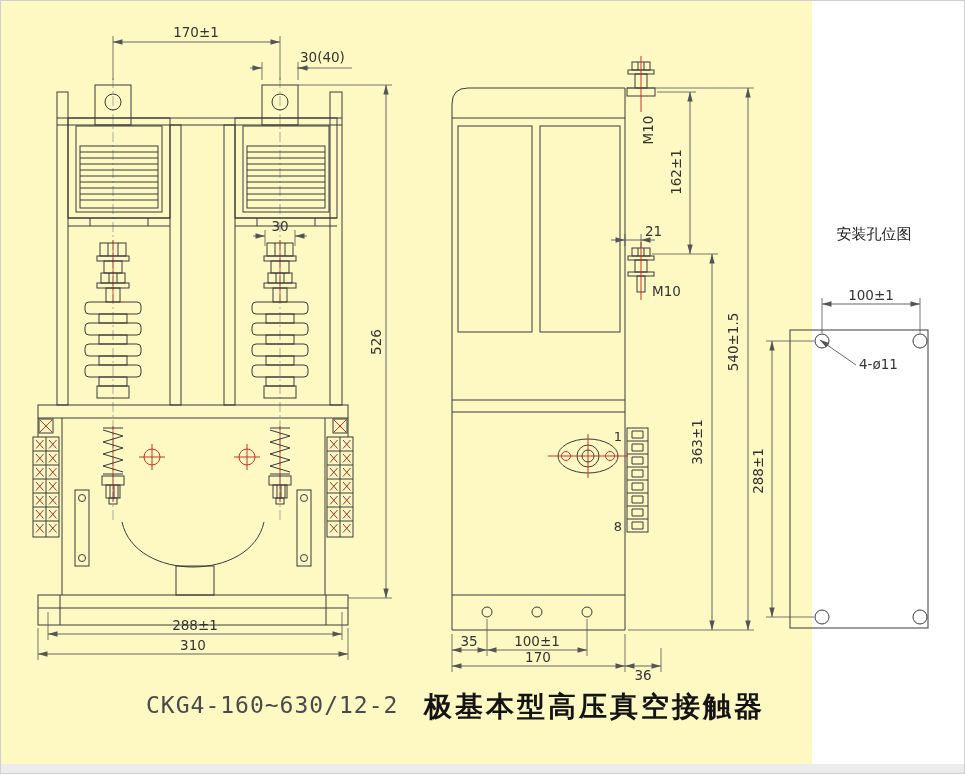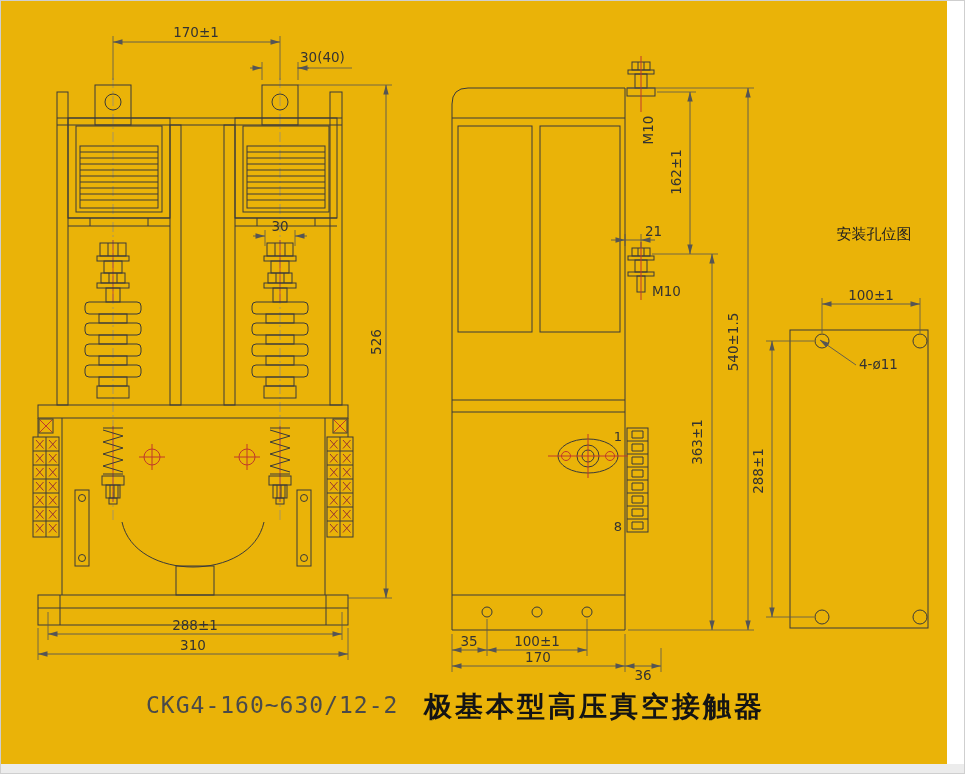--- a/index.html
+++ b/index.html
@@ -1,16 +1,16 @@
 <!DOCTYPE html>
 <html><head>
 <meta charset="utf-8">
 <style>
   html,body{margin:0;padding:0;background:#fff;width:965px;height:774px;overflow:hidden;}
-  .canvas{position:relative;width:947px;height:774px;background:#eab308;}
+  .canvas{position:relative;width:812px;height:774px;background:#fef9c3;}
   svg{display:block;}
   .ln path,.ln rect,.ln circle,.ln ellipse{stroke:#3a3a3a;stroke-width:1;fill:none;}
   .thin path{stroke:#555;stroke-width:0.8;fill:none;}
   .cl{stroke:#8a8a8a;stroke-width:0.7;stroke-dasharray:10 3 2 3;fill:none;}
   .red path,.red circle{stroke:#c0392b;stroke-width:1;fill:none;}
   .redcl{stroke:#c0392b;stroke-width:0.8;fill:none;}
   .dim{stroke:#555;stroke-width:0.9;fill:none;}
   .dtx{font-family:"DejaVu Sans",sans-serif;font-size:13.5px;fill:#333;}
   .dtx-small{font-family:"DejaVu Sans",sans-serif;font-size:13px;fill:#333;}
   .mtitle{font-family:"DejaVu Sans",sans-serif;font-size:15px;fill:#222;}

